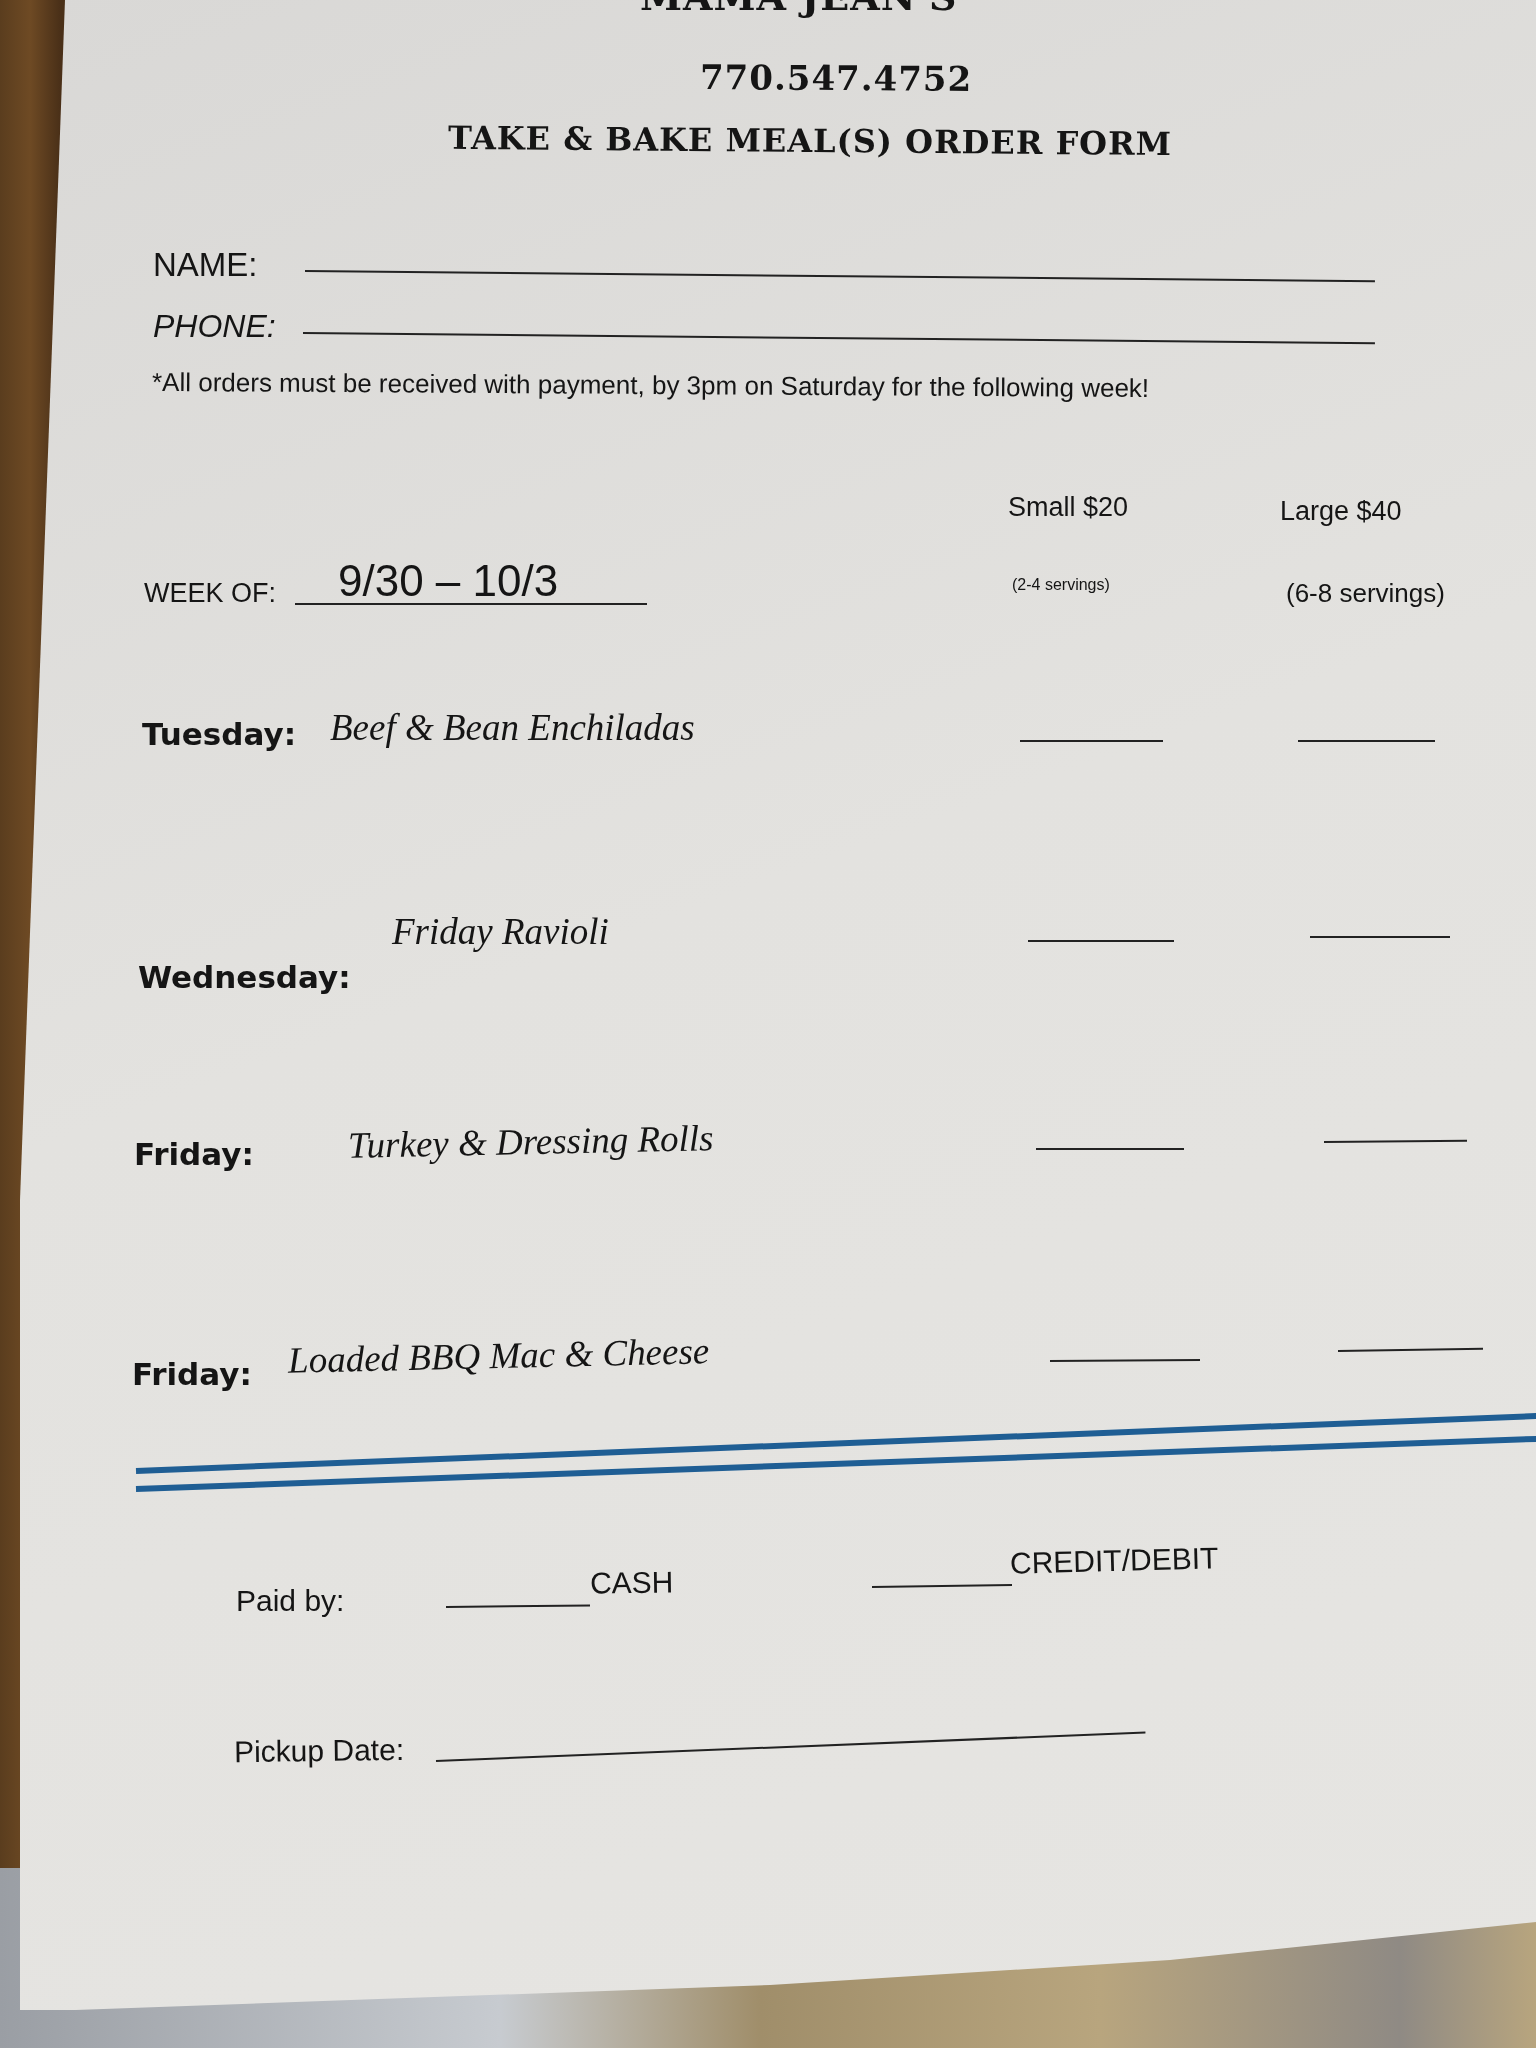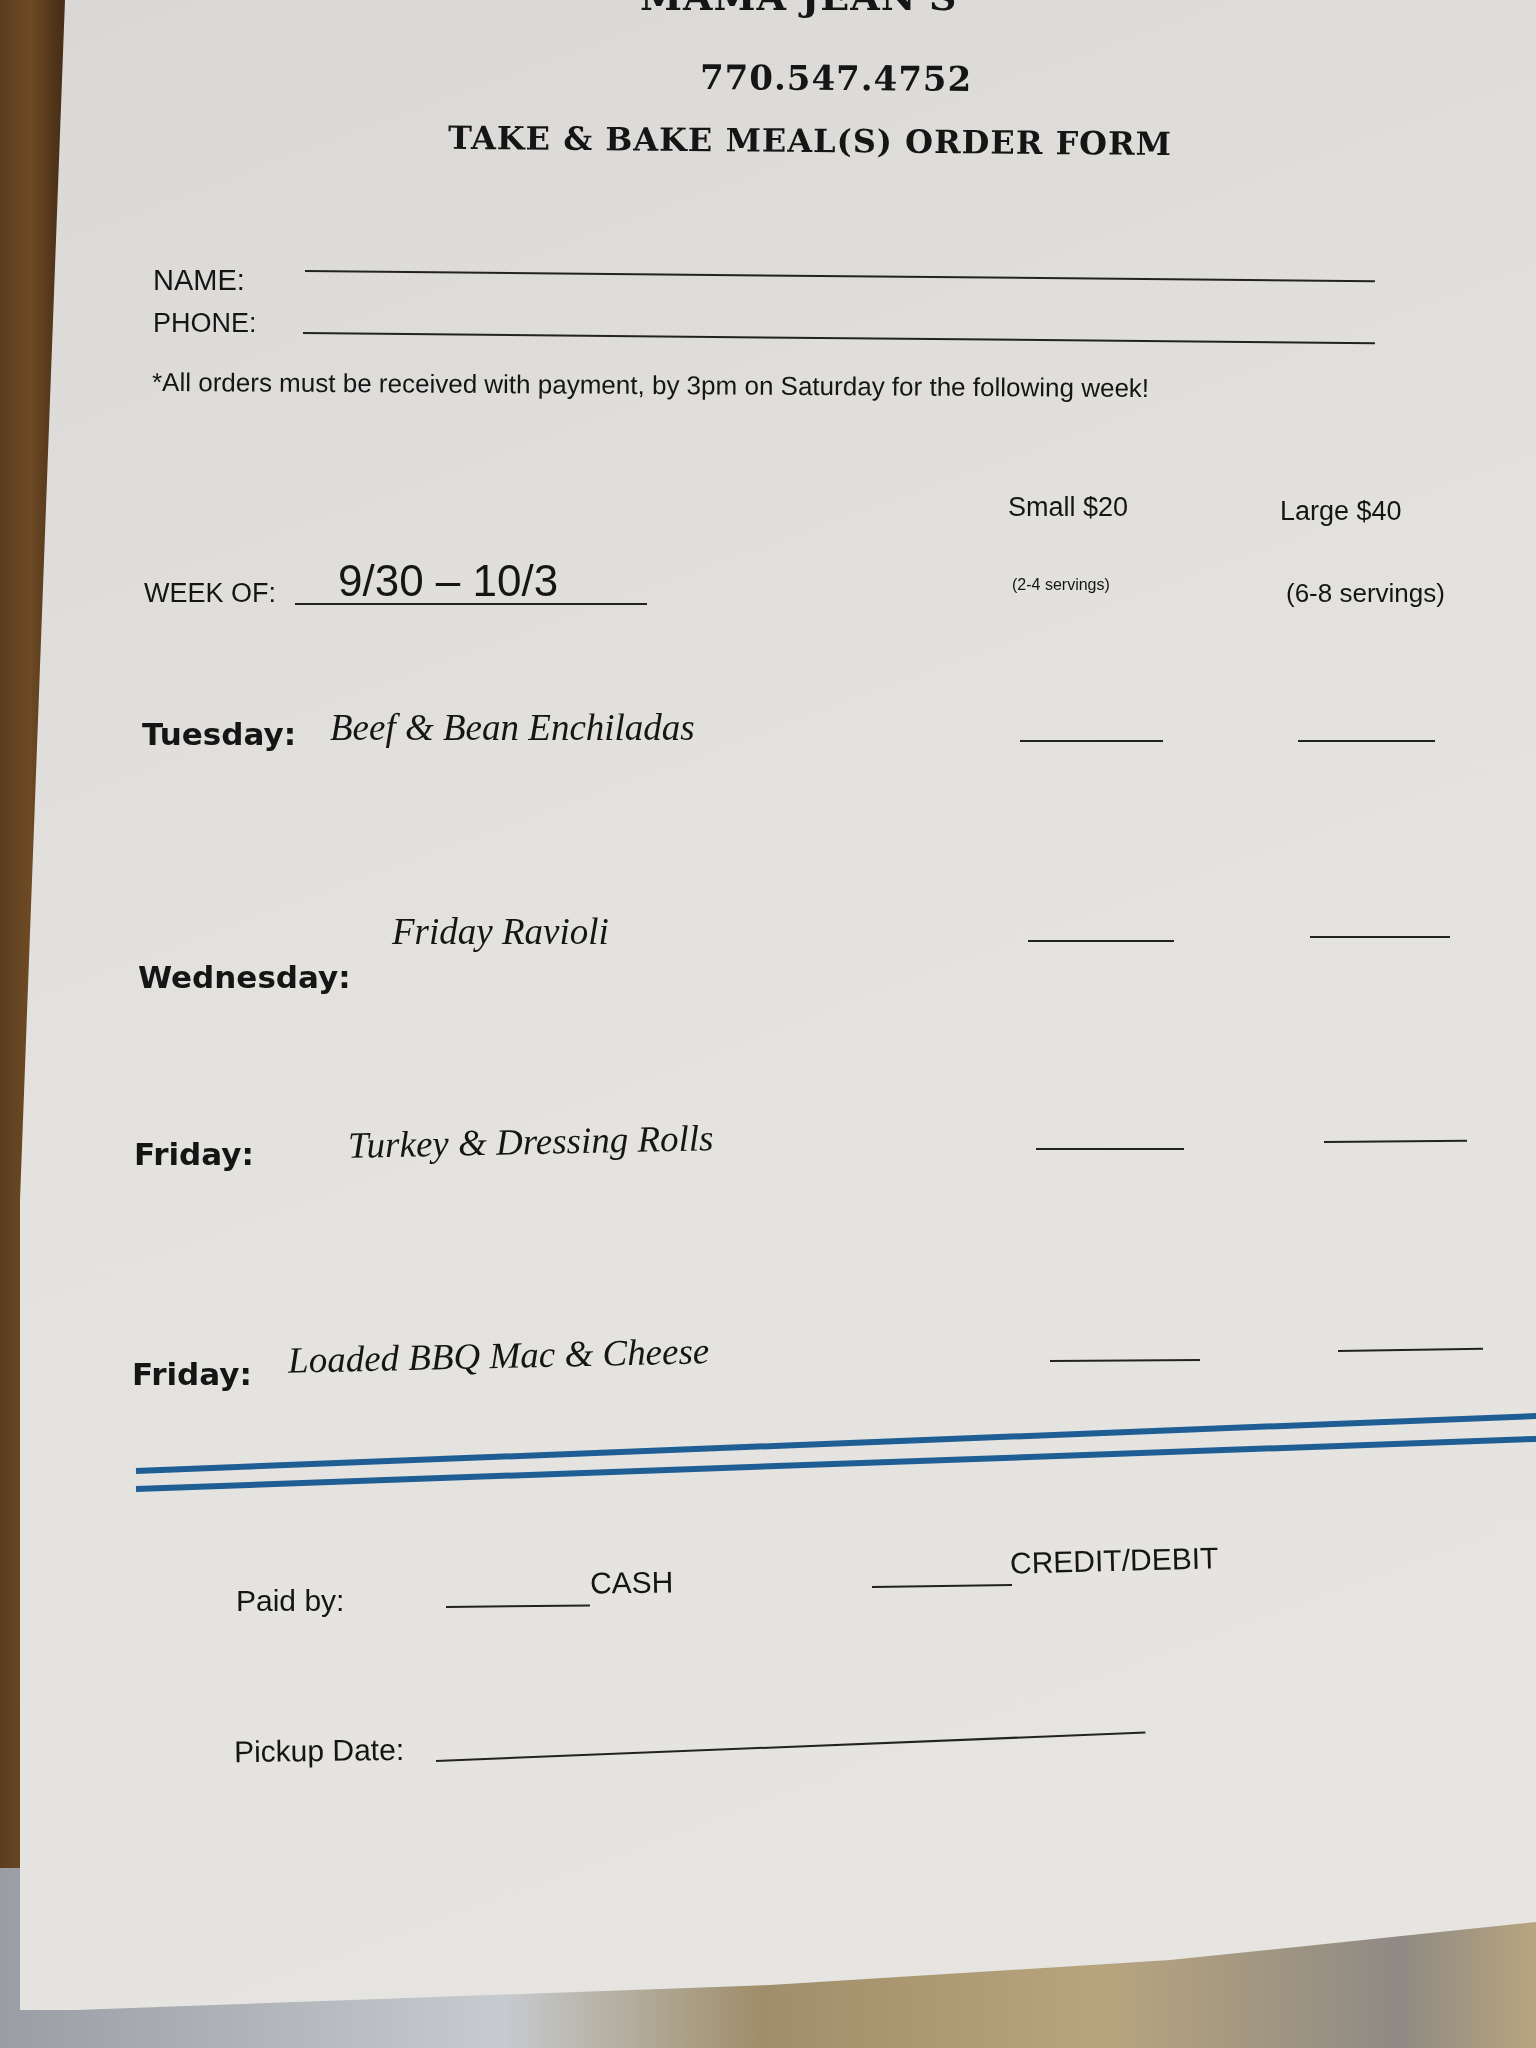--- a/index.html
+++ b/index.html
@@ -31,24 +31,24 @@
 <body>
 
 <div class="wood-bottom"></div>
 
 <div class="paper">
 
   <div class="abs title-serif" style="left:620px; top:-26px; font-size:38px;">MAMA JEAN'S</div>
   <div class="abs title-serif" style="left:680px; top:58px; font-size:34px; transform:rotate(0.4deg);">770.547.4752</div>
   <div class="abs title-serif" style="left:428px; top:122px; font-size:32px; transform:rotate(0.5deg);">TAKE &amp; BAKE MEAL(S) ORDER FORM</div>
 
-  <div class="abs" style="left:133px; top:264px; font-size:29px;">NAME:</div>
+  <div class="abs" style="left:133px; top:246px; font-size:33px;">NAME:</div>
   <div class="line" style="left:285px; top:270px; width:1070px; transform:rotate(0.55deg);"></div>
 
-  <div class="abs" style="left:133px; top:308px; font-size:27px;">PHONE:</div>
+  <div class="abs" style="left:133px; top:308px; font-size:32px;font-style:italic;">PHONE:</div>
   <div class="line" style="left:283px; top:332px; width:1072px; transform:rotate(0.55deg);"></div>
 
   <div class="abs" style="left:132px; top:370px; font-size:26px; transform:rotate(0.35deg);">*All orders must be received with payment, by 3pm on Saturday for the following week!</div>
 
   <div class="abs" style="left:988px; top:492px; font-size:27px;">Small  $20</div>
   <div class="abs" style="left:1260px; top:496px; font-size:27px;">Large $40</div>
 
   <div class="abs" style="left:124px; top:578px; font-size:27px;">WEEK OF:</div>
   <div class="abs" style="left:318px; top:556px; font-size:44px; font-weight:normal;">9/30 – 10/3</div>
   <div class="line" style="left:275px; top:603px; width:352px;"></div>

